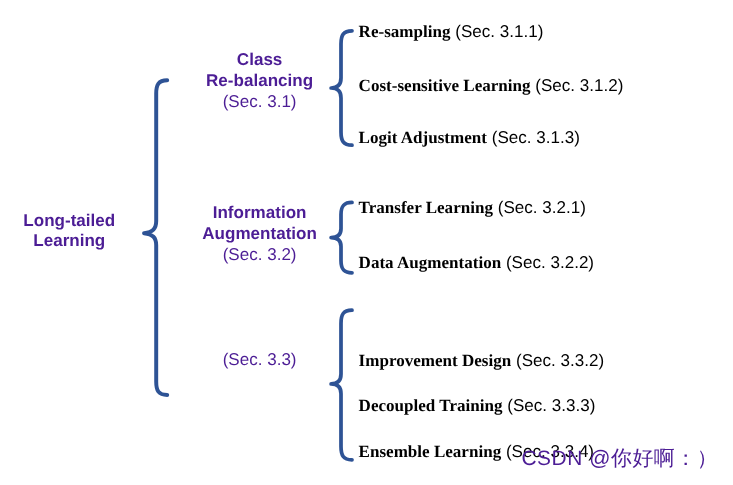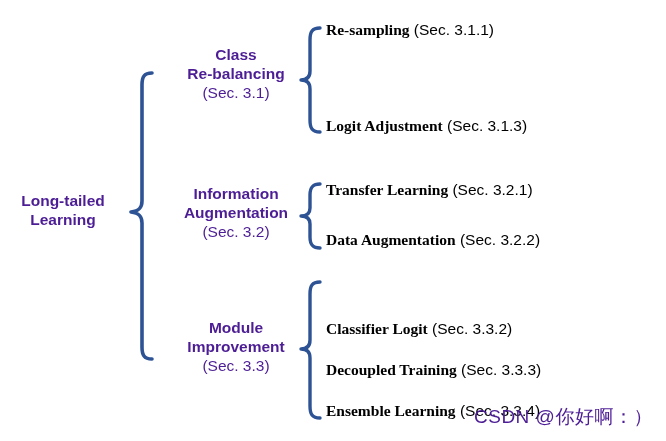--- a/index.html
+++ b/index.html
@@ -121,20 +121,24 @@
                C 9 55, 12 58, 12 64
                L 12 95
                C 12 103, 14 107, 22 107" fill="none" stroke="#2e5395" stroke-width="3.4" stroke-linecap="round" stroke-linejoin="round"></path>
     </svg>
   </div>
 
   <div class="leaf" style="top:21px;">
     <span class="leaf-title">Re-sampling</span>
     <span class="leaf-sec">(Sec. 3.1.1)</span>
   </div>
+  <div class="leaf" style="top:70px;">
+    <span class="leaf-title">Cost-sensitive Learning</span>
+    <span class="leaf-sec">(Sec. 3.1.2)</span>
+  </div>
   <div class="leaf" style="top:117px;">
     <span class="leaf-title">Logit Adjustment</span>
     <span class="leaf-sec">(Sec. 3.1.3)</span>
   </div>
 
   <div class="node node-mid g2">
     <span class="mid-title">Information<br>Augmentation</span>
     <span class="mid-sec">(Sec. 3.2)</span>
   </div>
   <div class="brace" style="left:298px; top:181px;">
@@ -152,37 +156,36 @@
   <div class="leaf" style="top:181px;">
     <span class="leaf-title">Transfer Learning</span>
     <span class="leaf-sec">(Sec. 3.2.1)</span>
   </div>
   <div class="leaf" style="top:231px;">
     <span class="leaf-title">Data Augmentation</span>
     <span class="leaf-sec">(Sec. 3.2.2)</span>
   </div>
 
   <div class="node node-mid g3">
-    <span class="mid-title">Module<br>Improvement</span>
     <span class="mid-sec">(Sec. 3.3)</span>
   </div>
   <div class="brace" style="left:298px; top:279px;">
     <svg width="26" height="142" viewBox="0 0 26 142" aria-hidden="true">
       <path d="M 22 3
                C 14 3, 12 7, 12 15
                L 12 61
                C 12 67, 9 70, 3 70
                C 9 70, 12 73, 12 79
                L 12 127
                C 12 135, 14 139, 22 139" fill="none" stroke="#2e5395" stroke-width="3.4" stroke-linecap="round" stroke-linejoin="round"></path>
     </svg>
   </div>
 
   <div class="leaf" style="top:320px;">
-    <span class="leaf-title">Classifier Logit</span>
+    <span class="leaf-title">Improvement Design</span>
     <span class="leaf-sec">(Sec. 3.3.2)</span>
   </div>
   <div class="leaf" style="top:361px;">
     <span class="leaf-title">Decoupled Training</span>
     <span class="leaf-sec">(Sec. 3.3.3)</span>
   </div>
   <div class="leaf" style="top:402px;">
     <span class="leaf-title">Ensemble Learning</span>
     <span class="leaf-sec">(Sec. 3.3.4)</span>
   </div>

